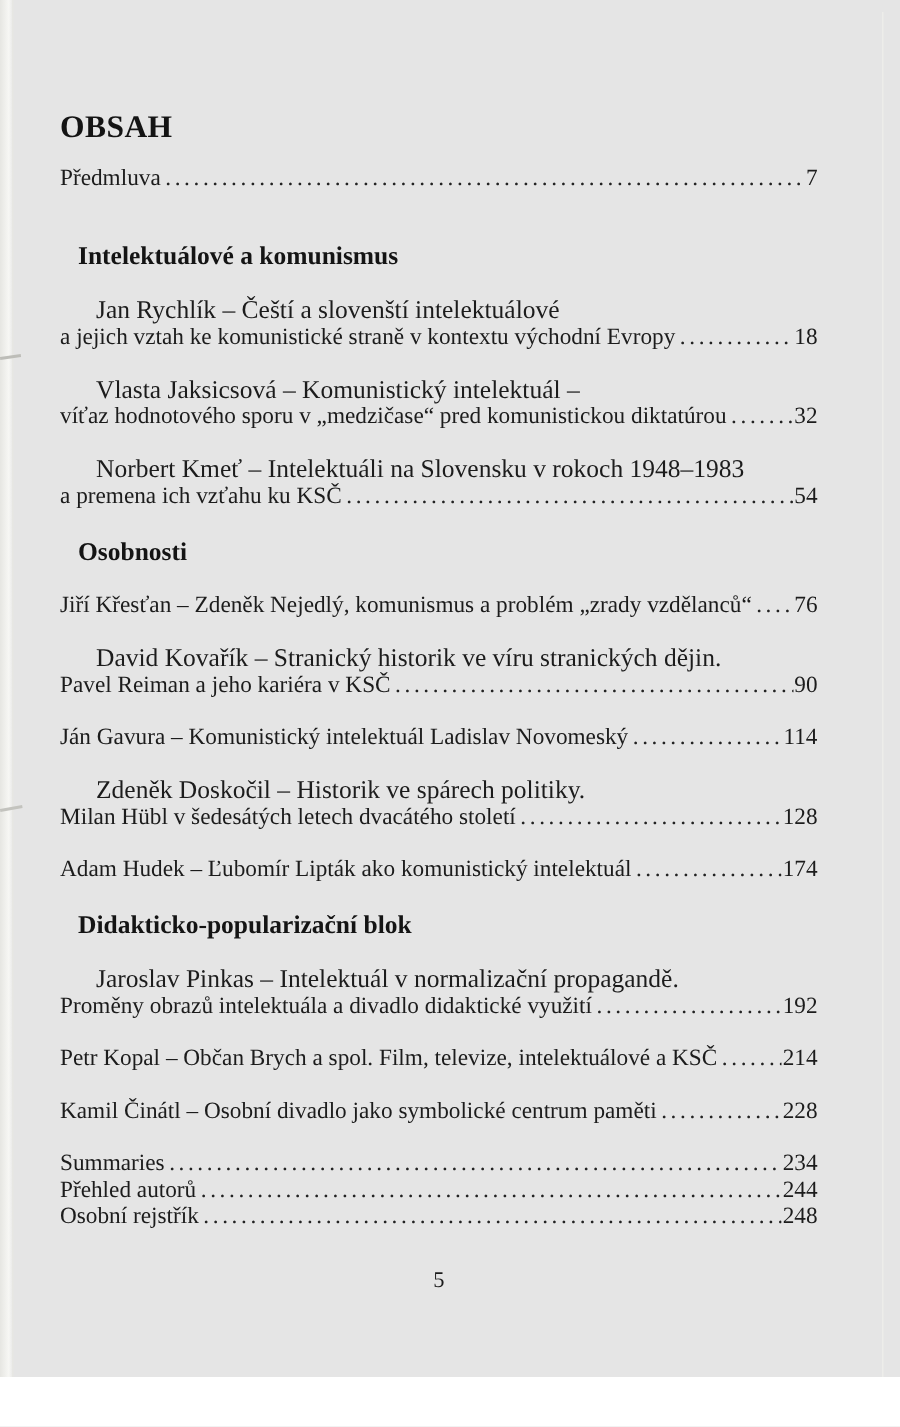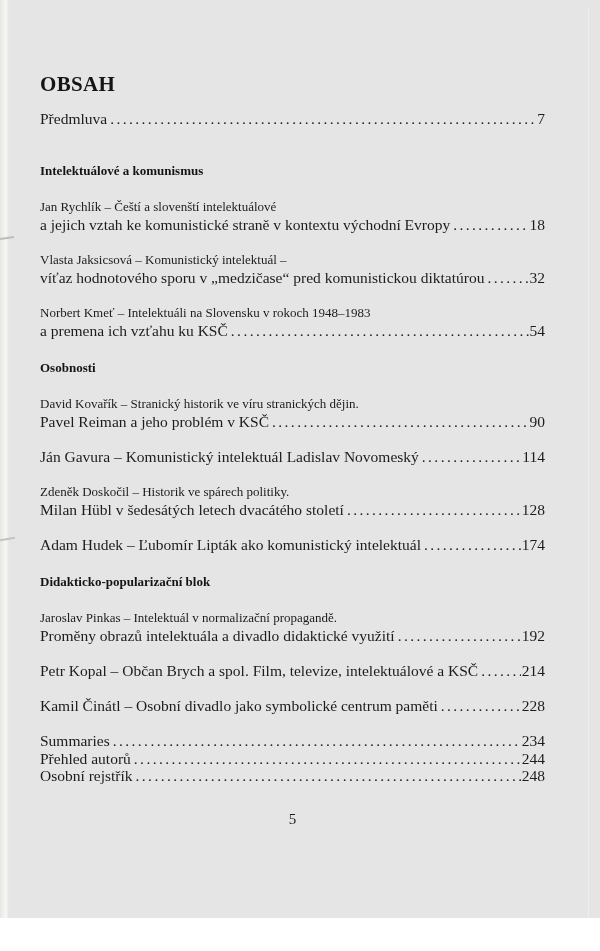--- a/index.html
+++ b/index.html
@@ -40,32 +40,33 @@
   }
   h1.toc-title {
     margin: 0 0 14px 0;
     font-size: 21px;
     line-height: 24px;
     font-weight: bold;
     color: #141414;
     letter-spacing: 0.3px;
   }
   h2.section-heading {
-    margin: 11px 0 16px 0;
-    font-size: 13px;
+    margin: 11px 0 16px 12px;
+    font-size: 17px;
     line-height: 22px;
     font-weight: bold;
     color: #141414;
   }
   h2.section-heading.first { margin-top: 32px; }
   .entry { margin-bottom: 17px; }
   .entry .pre-line {
-    font-size: 13px;
+    font-size: 17px;
     line-height: 18px;
     white-space: nowrap;
+    margin-left: 24px;
   }
   .row {
     display: flex;
     align-items: baseline;
     font-size: 15.5px;
     line-height: 18px;
   }
   .row .t { white-space: nowrap; }
   .row .dots {
     flex: 1 1 auto;
@@ -135,25 +136,32 @@
       <div class="pre-line">Norbert Kmeť – Intelektuáli na Slovensku v rokoch 1948–1983</div>
       <div class="row">
         <span class="t">a premena ich vzťahu ku KSČ</span>
         <span class="dots"></span>
         <span class="n">54</span>
       </div>
     </div>
 
     <h2 class="section-heading">Osobnosti</h2>
 
+    <div class="entry">
+      <div class="row">
+        <span class="t">Jiří Křesťan – Zdeněk Nejedlý, komunismus a problém „zrady vzdělanců“</span>
+        <span class="dots"></span>
+        <span class="n">76</span>
+      </div>
+    </div>
 
     <div class="entry">
       <div class="pre-line">David Kovařík – Stranický historik ve víru stranických dějin.</div>
       <div class="row">
-        <span class="t">Pavel Reiman a jeho problém v KSČ</span>
+        <span class="t">Pavel Reiman a jeho kariéra v KSČ</span>
         <span class="dots"></span>
         <span class="n">90</span>
       </div>
     </div>
 
     <div class="entry">
       <div class="row">
         <span class="t">Ján Gavura – Komunistický intelektuál Ladislav Novomeský</span>
         <span class="dots"></span>
         <span class="n">114</span>

